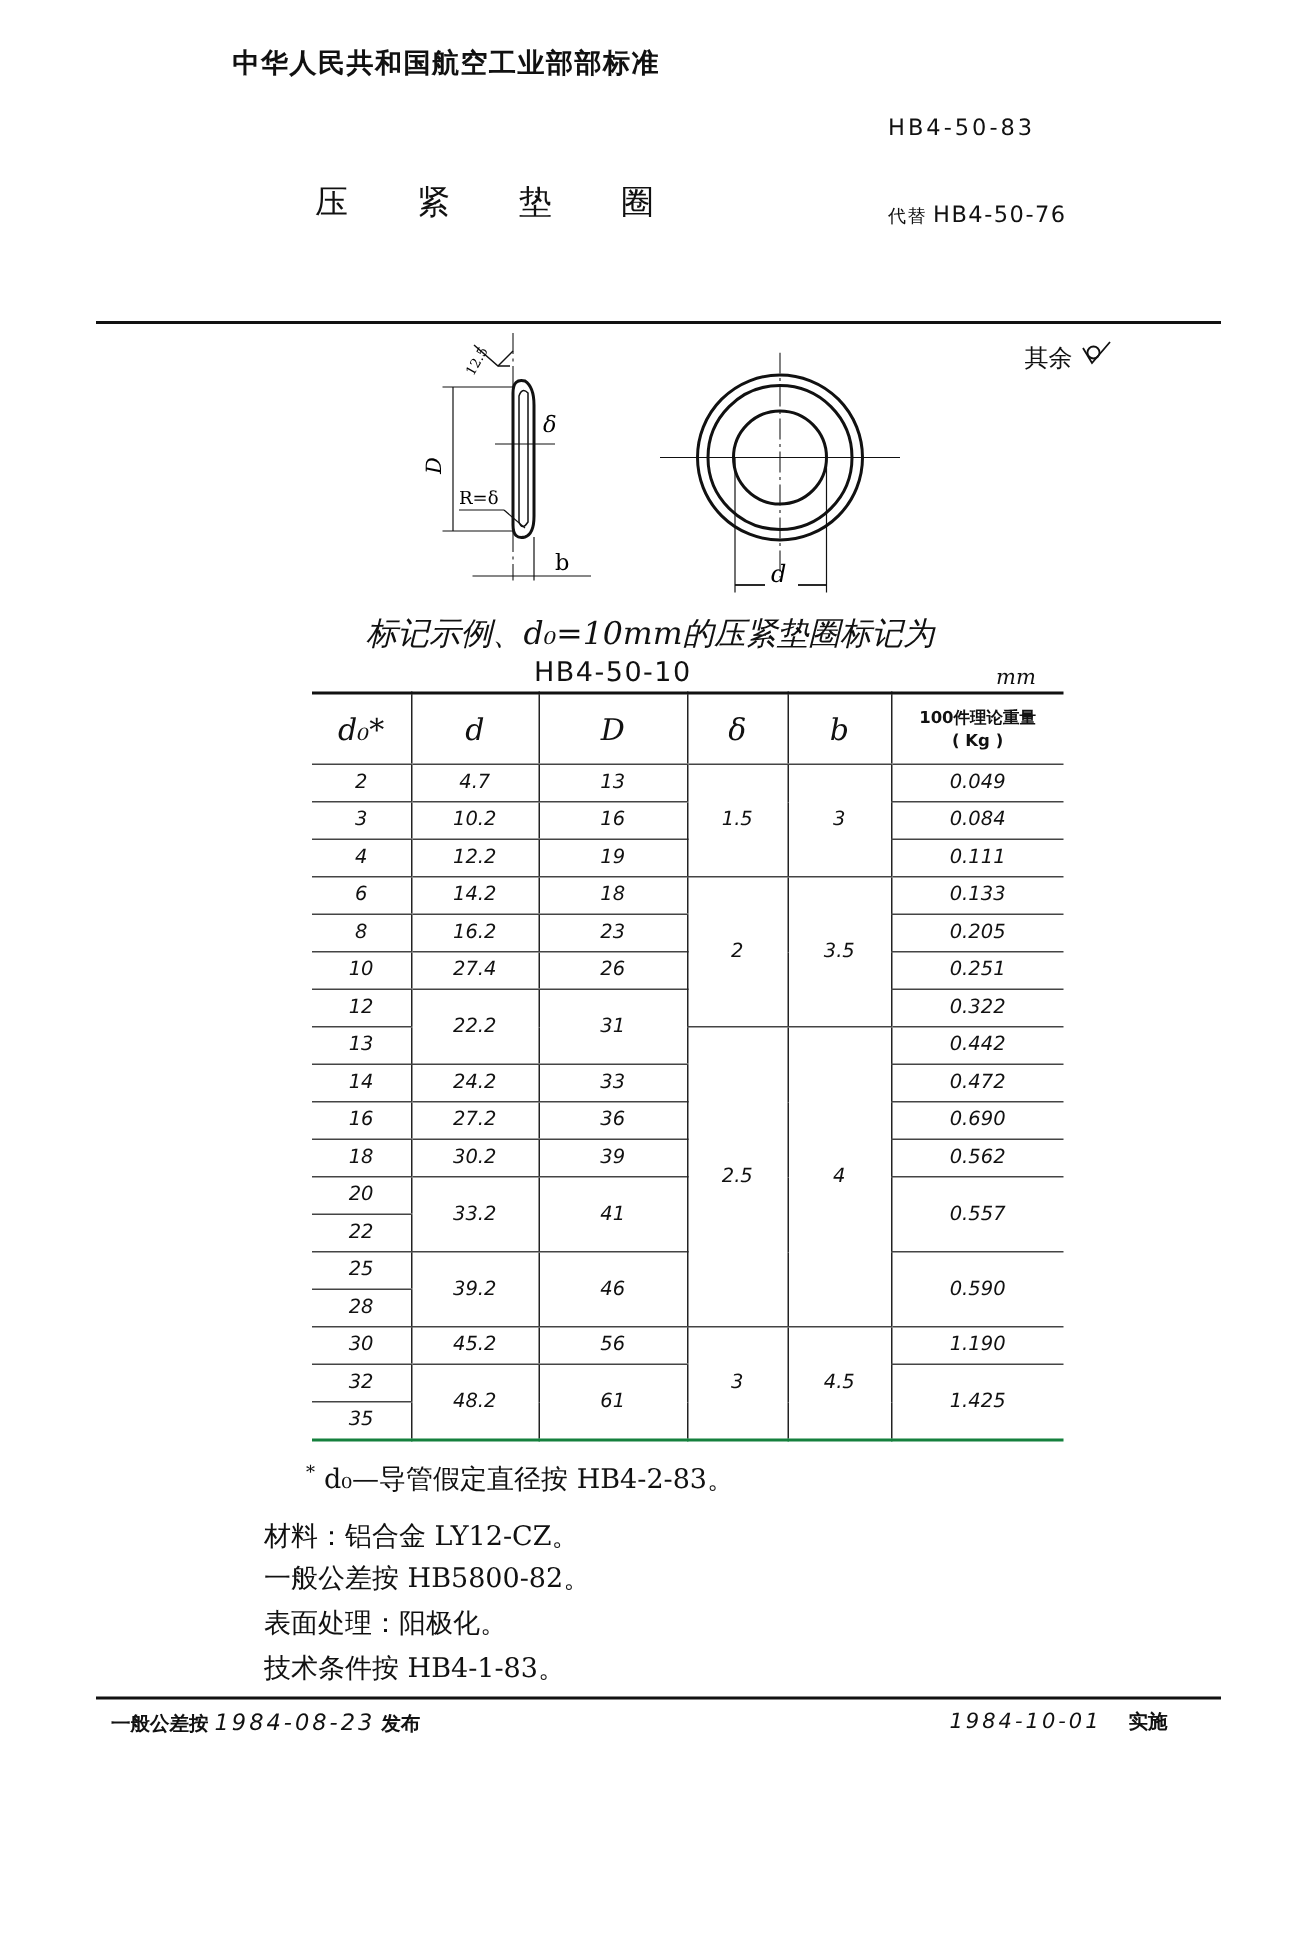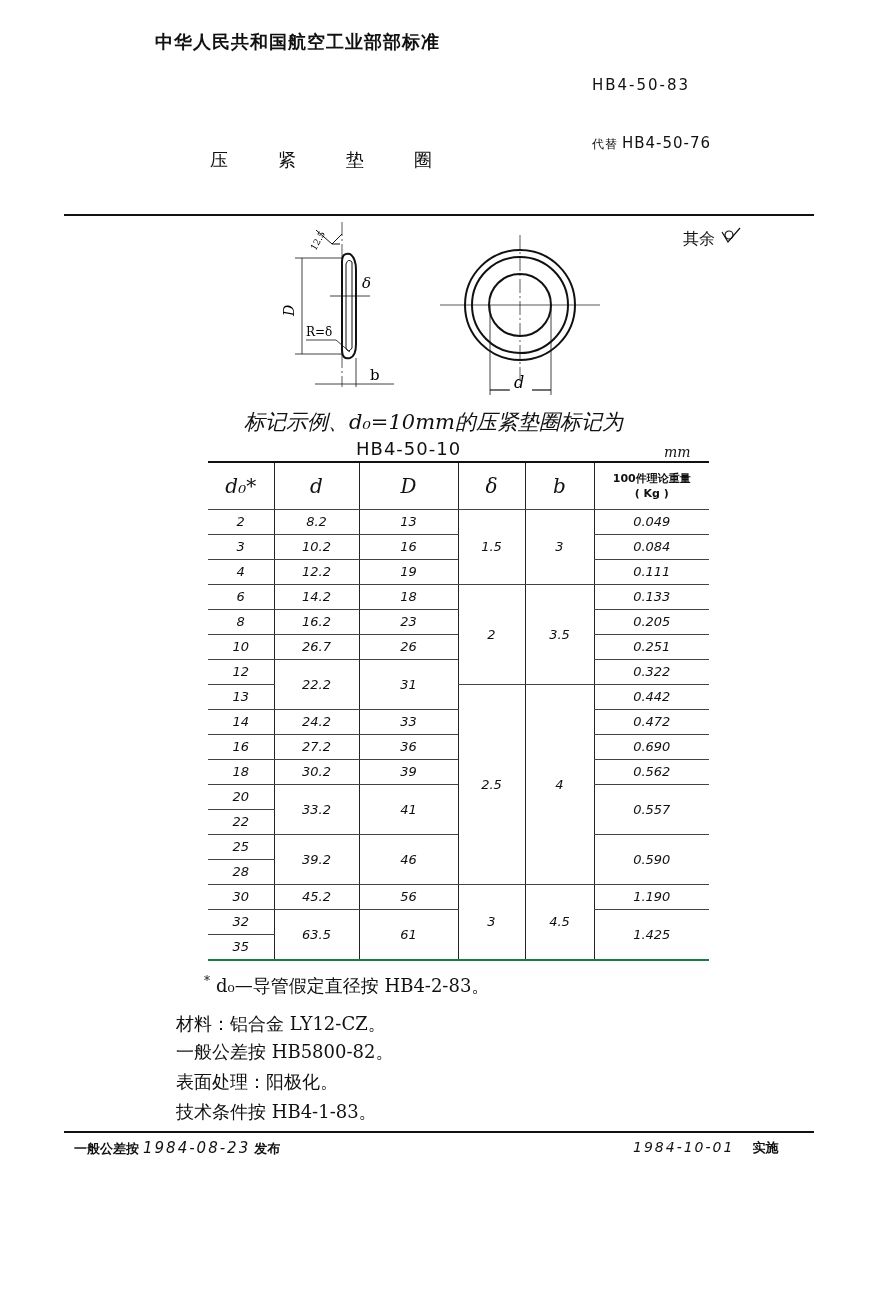--- a/index.html
+++ b/index.html
@@ -6,21 +6,21 @@
     body {
       width: 874px; height: 1292px; position: relative; overflow: hidden;
       font-family: "DejaVu Sans", sans-serif; color: #111111;
     }
     .abs { position: absolute; }
     .issuer {
       left: 155px; top: 30px; font-size: 18px; font-weight: bold; letter-spacing: 1px;
       font-family: "DejaVu Sans", sans-serif;
     }
     .std-no { left: 592px; top: 76px; font-size: 15px; letter-spacing: 2px; }
-    .title { left: 210px; top: 148px; font-size: 18px; font-family: "DejaVu Serif", serif; }
+    .title { left: 210px; top: 120px; font-size: 22px; font-family: "DejaVu Serif", serif; }
     .title span { display: inline-block; width: 68px; }
     .replaces { left: 592px; top: 134px; font-size: 15px; letter-spacing: 1px; }
     .replaces .pre { font-size: 12px; margin-right: 4px; }
     .rule-top { left: 64px; top: 214px; width: 750px; height: 2px; background: #111; }
     .roughness { left: 683px; top: 226px; font-size: 16px; font-family: "DejaVu Serif", serif; }
 
     .marking {
       left: 244px; top: 408px; font-size: 21px; font-family: "DejaVu Serif", serif; font-style: italic;
     }
     .marking-code { left: 356px; top: 438px; font-size: 18px; letter-spacing: 1px; }
@@ -137,21 +137,21 @@
       <th>b</th>
       <th class="wt">
         <div>100件理论重量</div>
         <div>( Kg )</div>
       </th>
     </tr>
   </thead>
   <tbody>
     <tr>
       <td>2</td>
-      <td>8.2</td>
+      <td>4.7</td>
       <td>13</td>
       <td rowspan="3">1.5</td>
       <td rowspan="3">3</td>
       <td>0.049</td>
     </tr>
     <tr>
       <td>3</td>
       <td>10.2</td>
       <td>16</td>
       <td>0.084</td>
@@ -171,21 +171,21 @@
       <td>0.133</td>
     </tr>
     <tr>
       <td>8</td>
       <td>16.2</td>
       <td>23</td>
       <td>0.205</td>
     </tr>
     <tr>
       <td>10</td>
-      <td>26.7</td>
+      <td>27.4</td>
       <td>26</td>
       <td>0.251</td>
     </tr>
     <tr>
       <td>12</td>
       <td rowspan="2">22.2</td>
       <td rowspan="2">31</td>
       <td>0.322</td>
     </tr>
     <tr>
@@ -233,21 +233,21 @@
     <tr>
       <td>30</td>
       <td>45.2</td>
       <td>56</td>
       <td rowspan="3">3</td>
       <td rowspan="3">4.5</td>
       <td>1.190</td>
     </tr>
     <tr>
       <td>32</td>
-      <td rowspan="2">63.5</td>
+      <td rowspan="2">48.2</td>
       <td rowspan="2">61</td>
       <td rowspan="2">1.425</td>
     </tr>
     <tr>
       <td>35</td>
     </tr>
   </tbody>
 </table>
 
 <div class="abs footnote">

